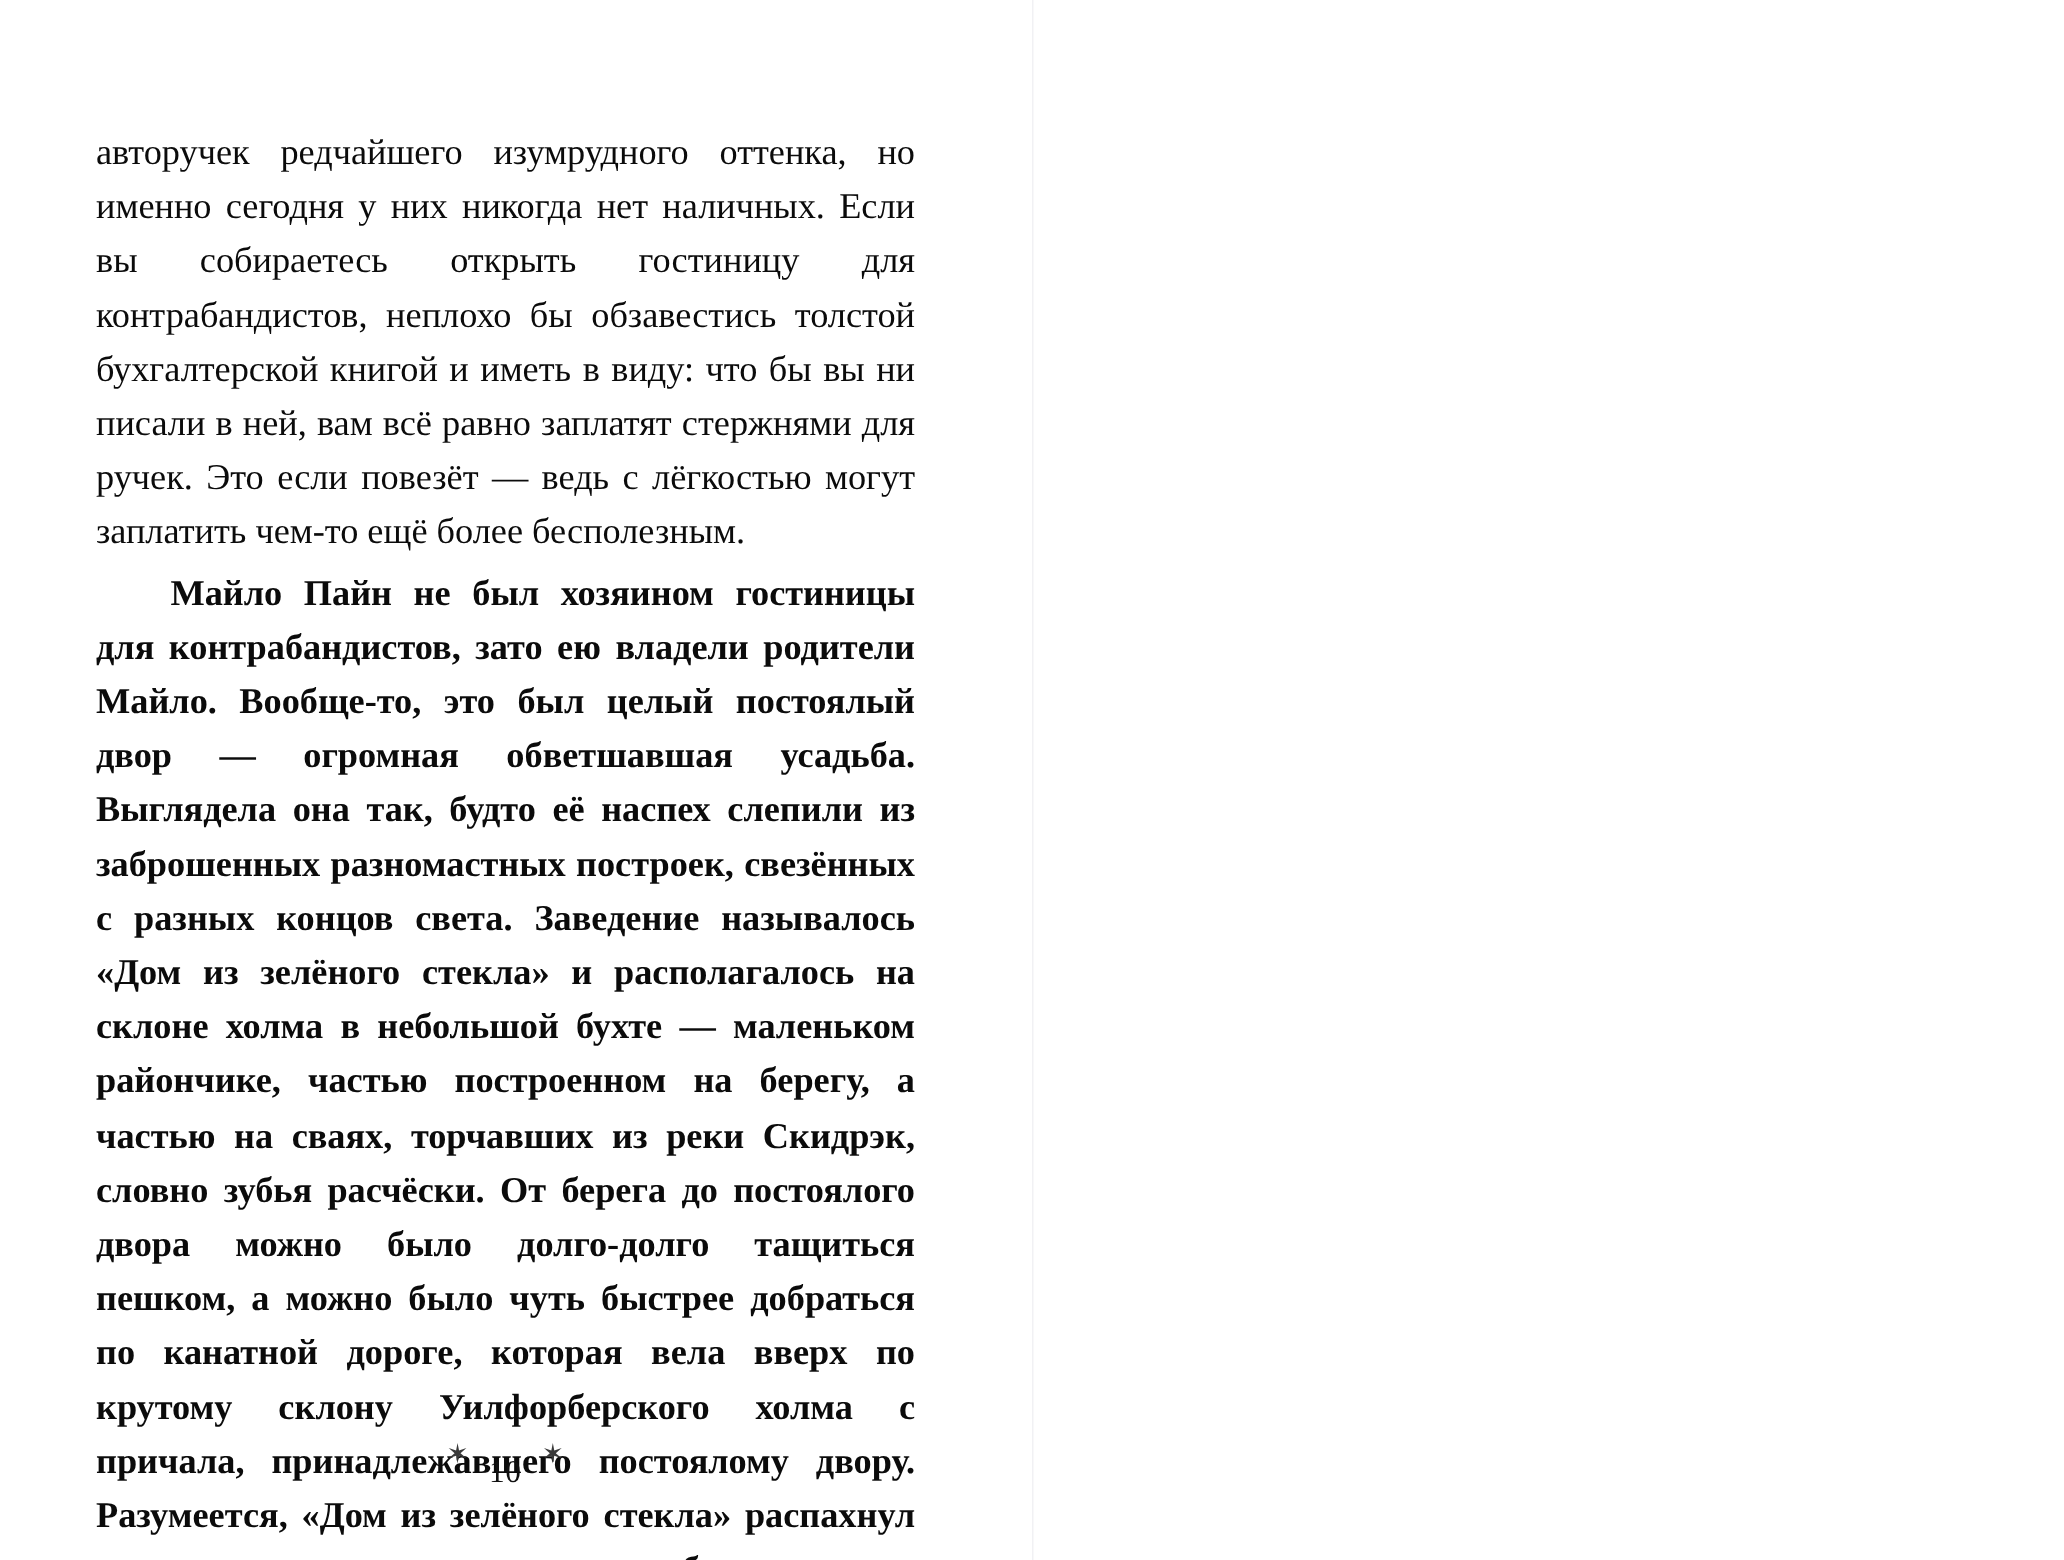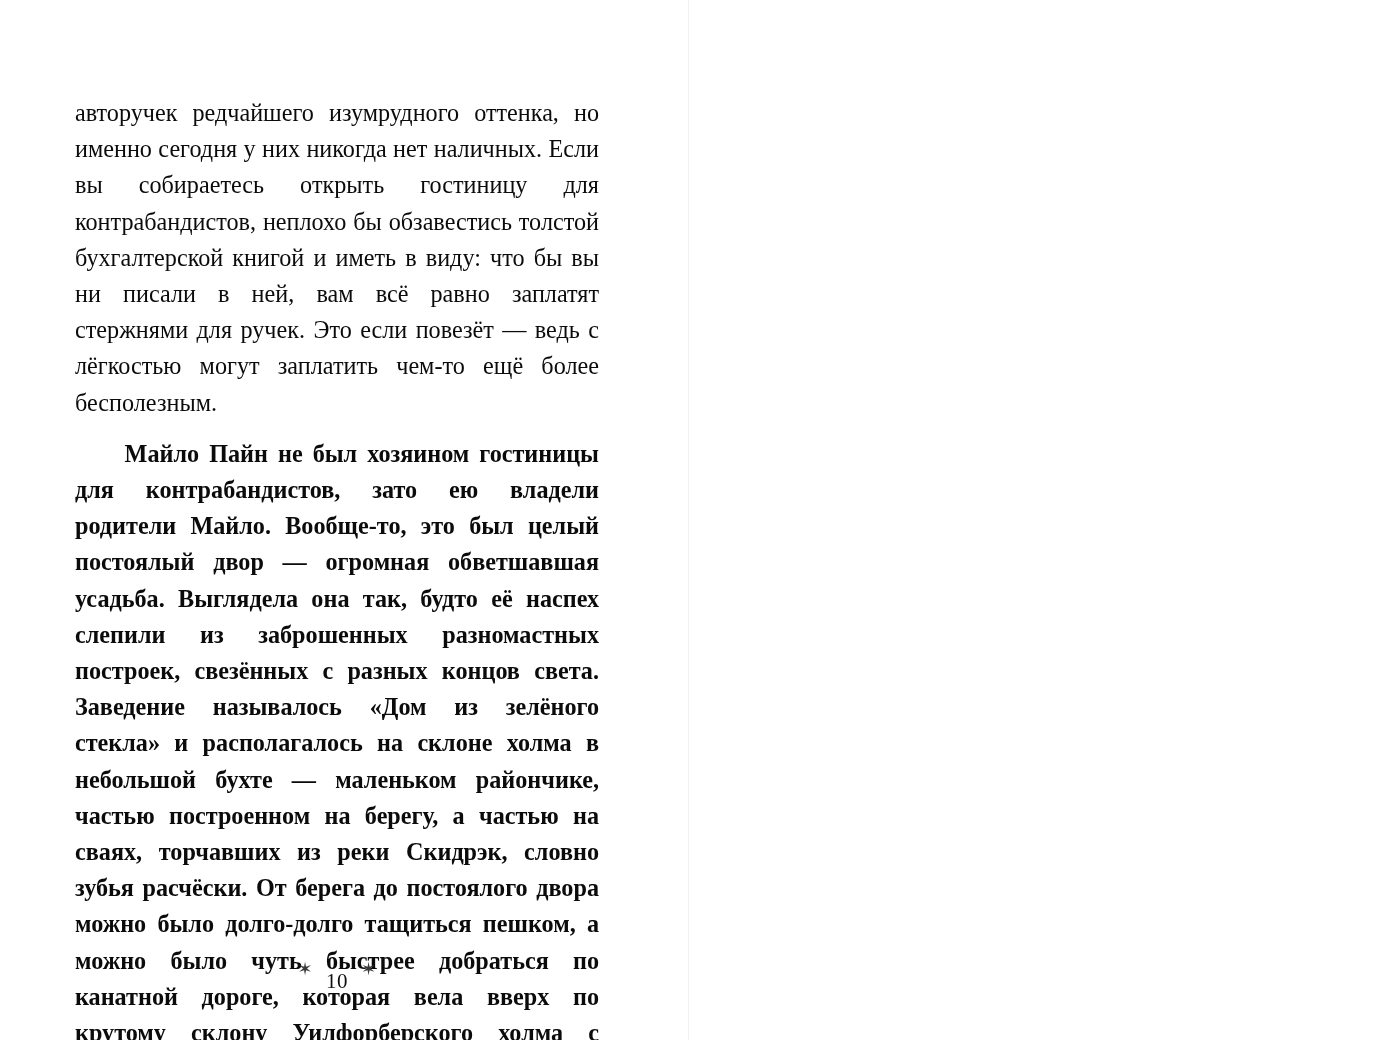--- a/index.html
+++ b/index.html
@@ -56,21 +56,21 @@
     line-height: 36.2px;
     text-align: justify;
     text-justify: inter-word;
     color: #0b0b0b;
     -webkit-font-smoothing: antialiased;
   }
 
   .page-left  .text-column { left: 60px; }
 
   .para {
-    margin: 15px;
+    margin: 4px;
     text-indent: 0;
     hyphens: manual;
   }
 
   .para.indent {
     text-indent: 2.05em;
     font-weight: bold;
   }
 
   

